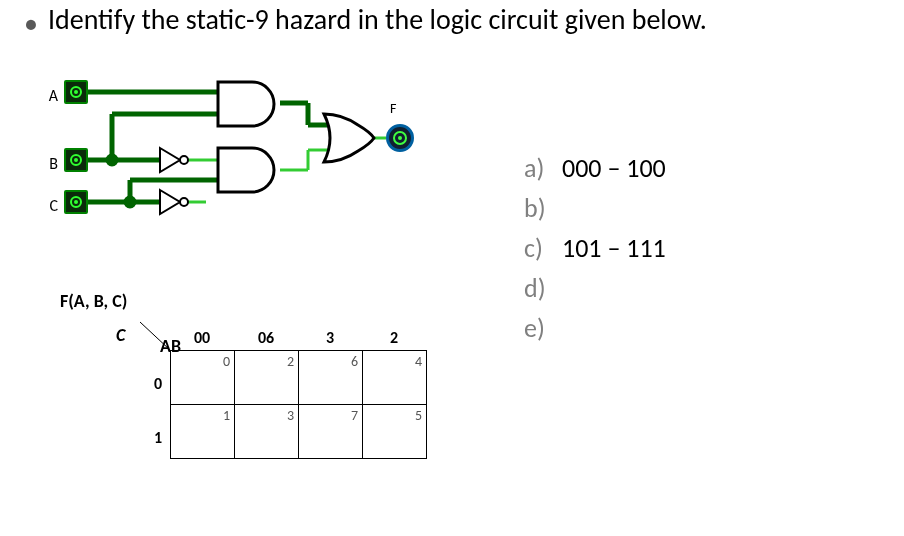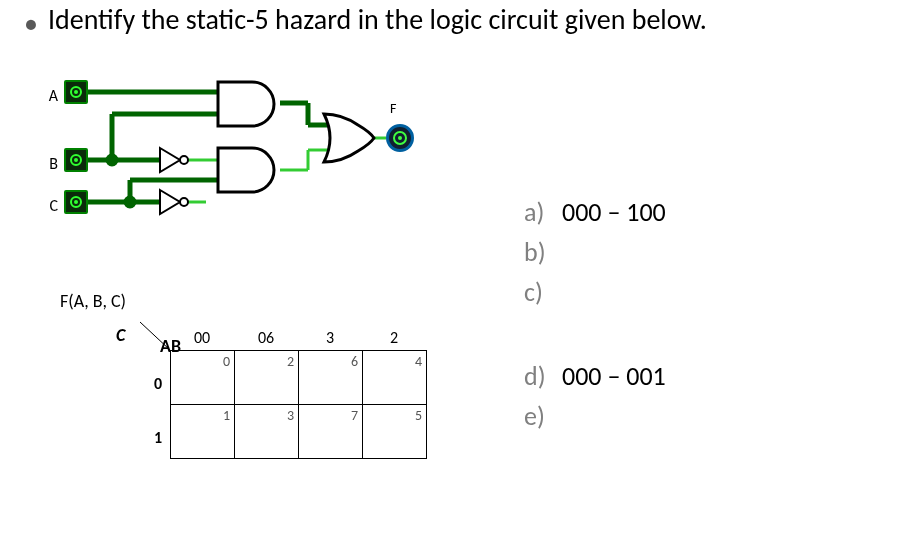--- a/index.html
+++ b/index.html
@@ -112,31 +112,30 @@
       margin-bottom: 8px;
     }
     .answer-letter {
       width: 38px;
       font-size: 26px;
       color: #808080;
     }
     .answer-text {
       font-size: 26px;
       color: #000;
-      margin-top: 44px;
     }
     .kmap-area {
       position: absolute;
       left: 60px;
       top: 280px;
       width: 400px;
     }
     .kmap-fn {
       font-size: 18px;
-      font-weight: normal;
+      font-weight: bold;
       color: #000;
       position: absolute;
       left: 0;
       top: 10px;
     }
     .kmap-ab {
       font-size: 18px;
       font-weight: bold;
       position: absolute;
       left: 100px;
@@ -154,21 +153,21 @@
     .kmap-col-headers {
       position: absolute;
       left: 110px;
       top: 48px;
       display: flex;
     }
     .kmap-col-header {
       width: 64px;
       text-align: center;
       font-size: 16px;
-      font-weight: normal;
+      font-weight: bold;
     }
     .kmap-row-label {
       position: absolute;
       left: 84px;
       font-size: 16px;
       font-weight: bold;
       width: 18px;
       text-align: right;
     }
     .kmap-grid {
@@ -199,21 +198,21 @@
       top: 40px;
       width: 40px;
       height: 40px;
     }
   </style>
 </head>
 <body>
 
 <div class="question-row">
   <span class="bullet">•</span>
-  <span class="question-text">Identify the static-5 hazard in the logic circuit given below.</span>
+  <span class="question-text">Identify the static-9 hazard in the logic circuit given below.</span>
 </div>
 
 <div class="circuit-area">
 
   <div class="input-label" style="left:-2px; top:16px;">A</div>
   <div class="input-label" style="left:-2px; top:84px;">B</div>
   <div class="input-label" style="left:-2px; top:126px;">C</div>
 
   <div class="input-pad" style="left:24px; top:10px;">
       <div class="pad-inner"></div>
@@ -296,24 +295,24 @@
 <div class="answers">
   <div class="answer-row">
     <span class="answer-letter">a)</span>
     <span class="answer-text">000 – 100</span>
   </div>
   <div class="answer-row">
     <span class="answer-letter">b)</span>
   </div>
   <div class="answer-row">
     <span class="answer-letter">c)</span>
+    <span class="answer-text">101 – 111</span>
   </div>
   <div class="answer-row">
     <span class="answer-letter">d)</span>
-    <span class="answer-text">000 – 001</span>
   </div>
   <div class="answer-row">
     <span class="answer-letter">e)</span>
   </div>
 </div>
 
 <div class="kmap-area">
   <span class="kmap-fn">F(A, B, C)</span>
   <span class="kmap-ab">AB</span>
   <span class="kmap-c">C</span>

